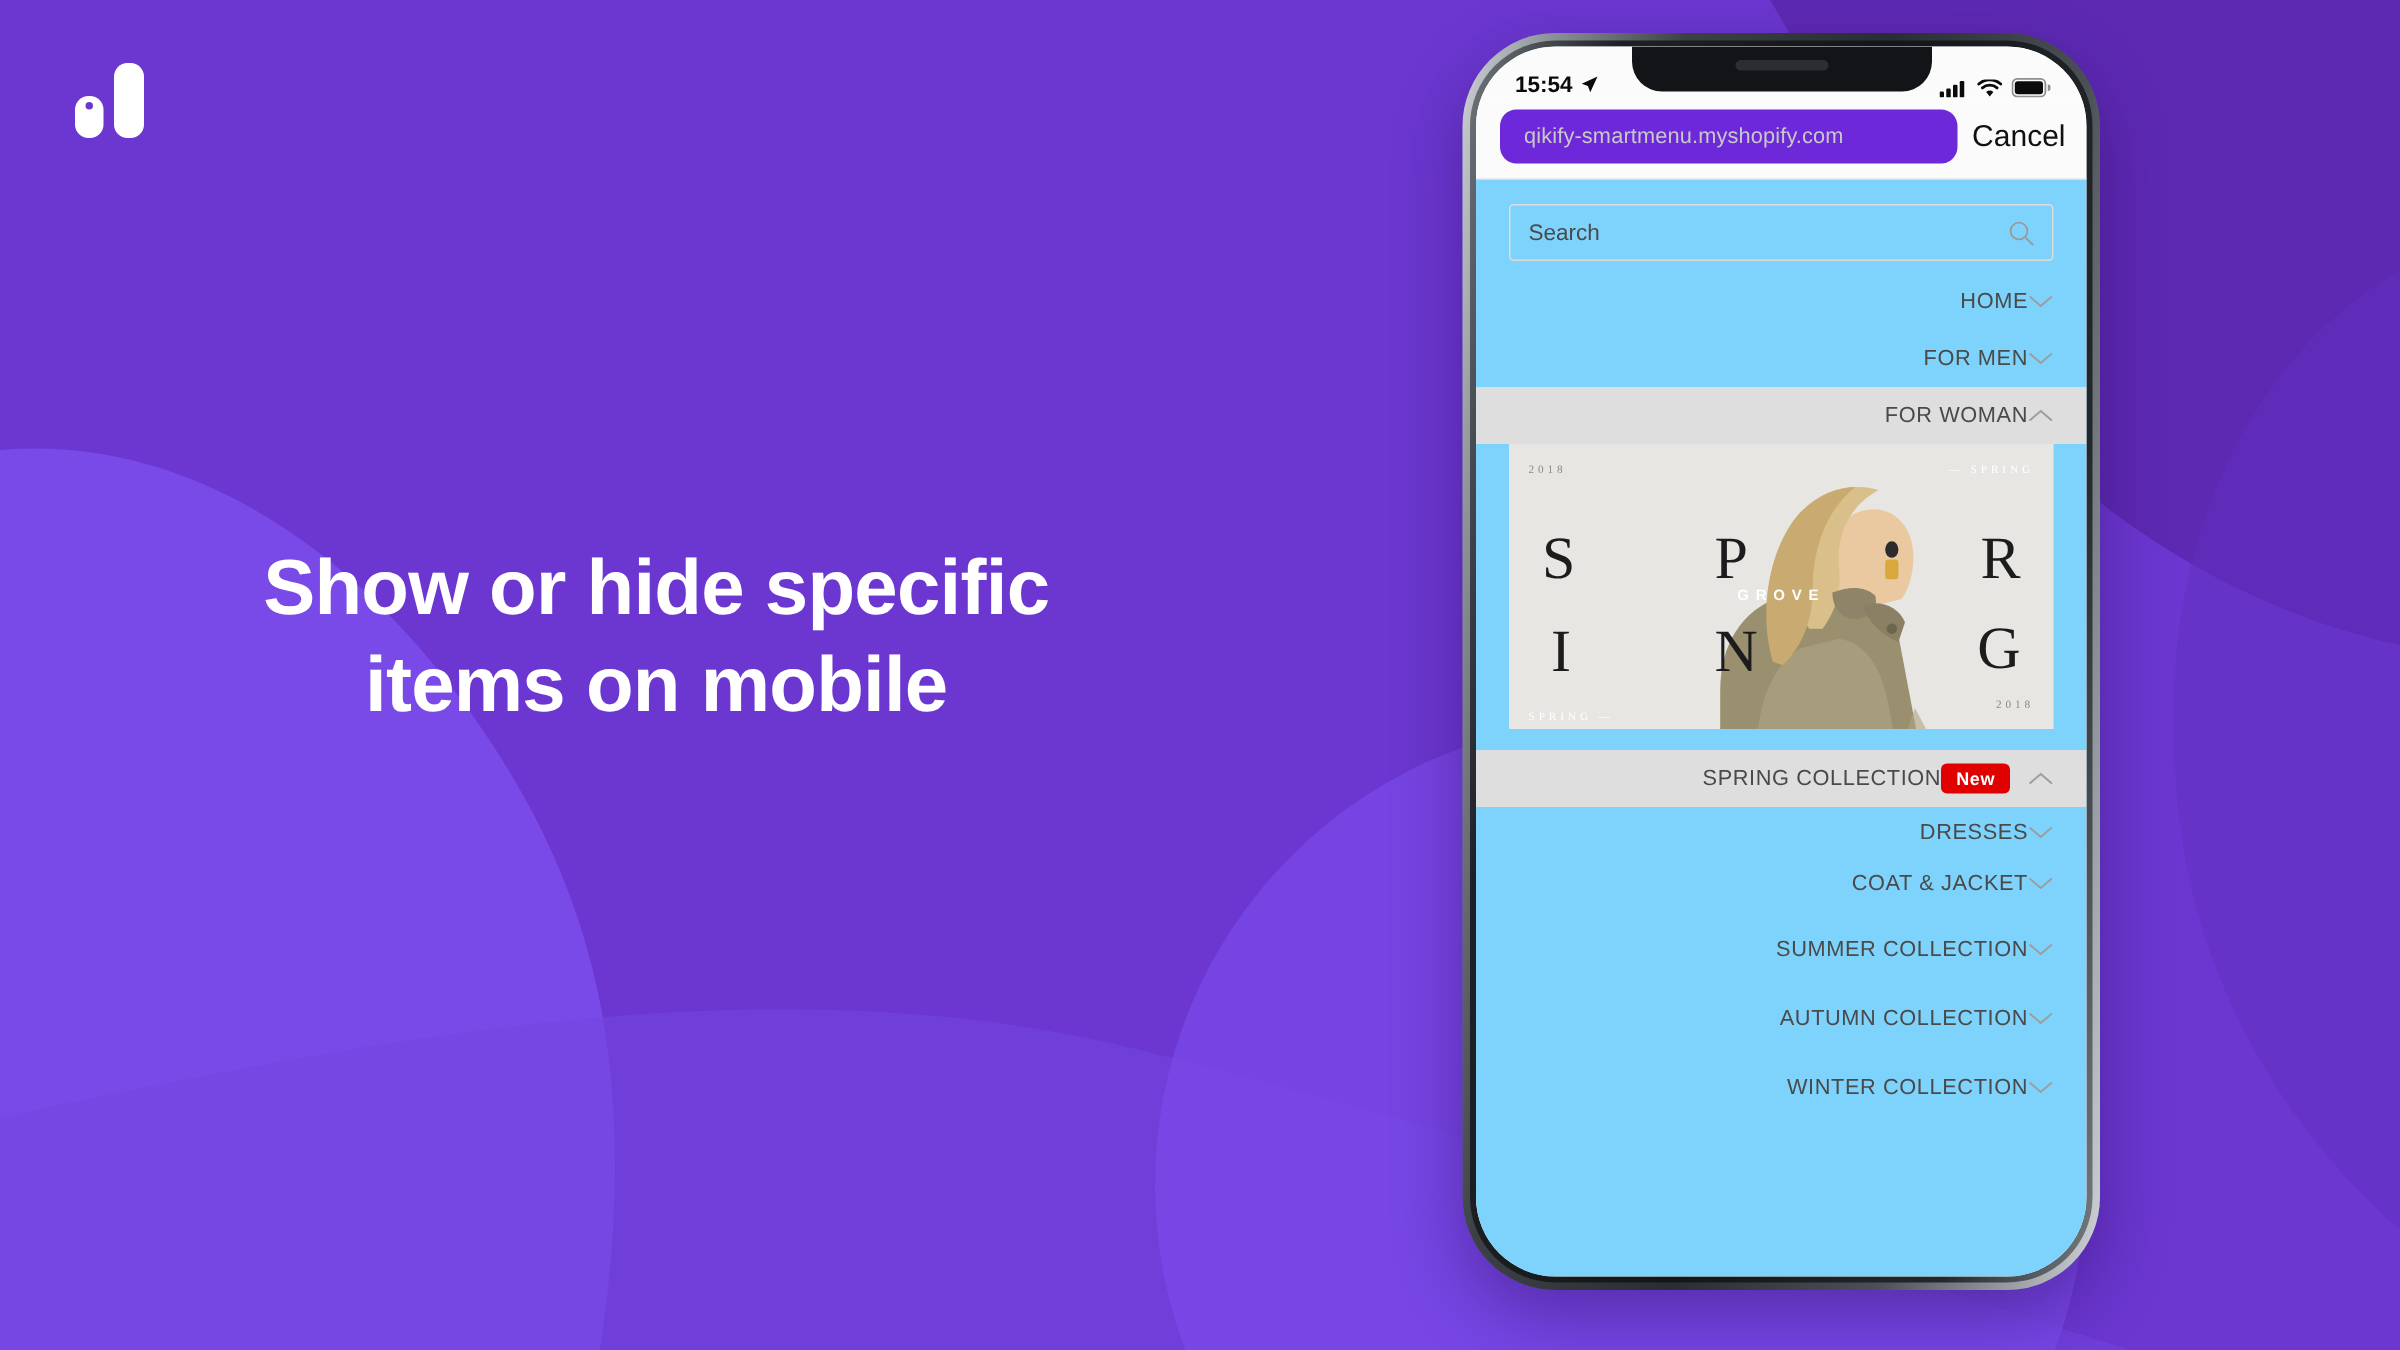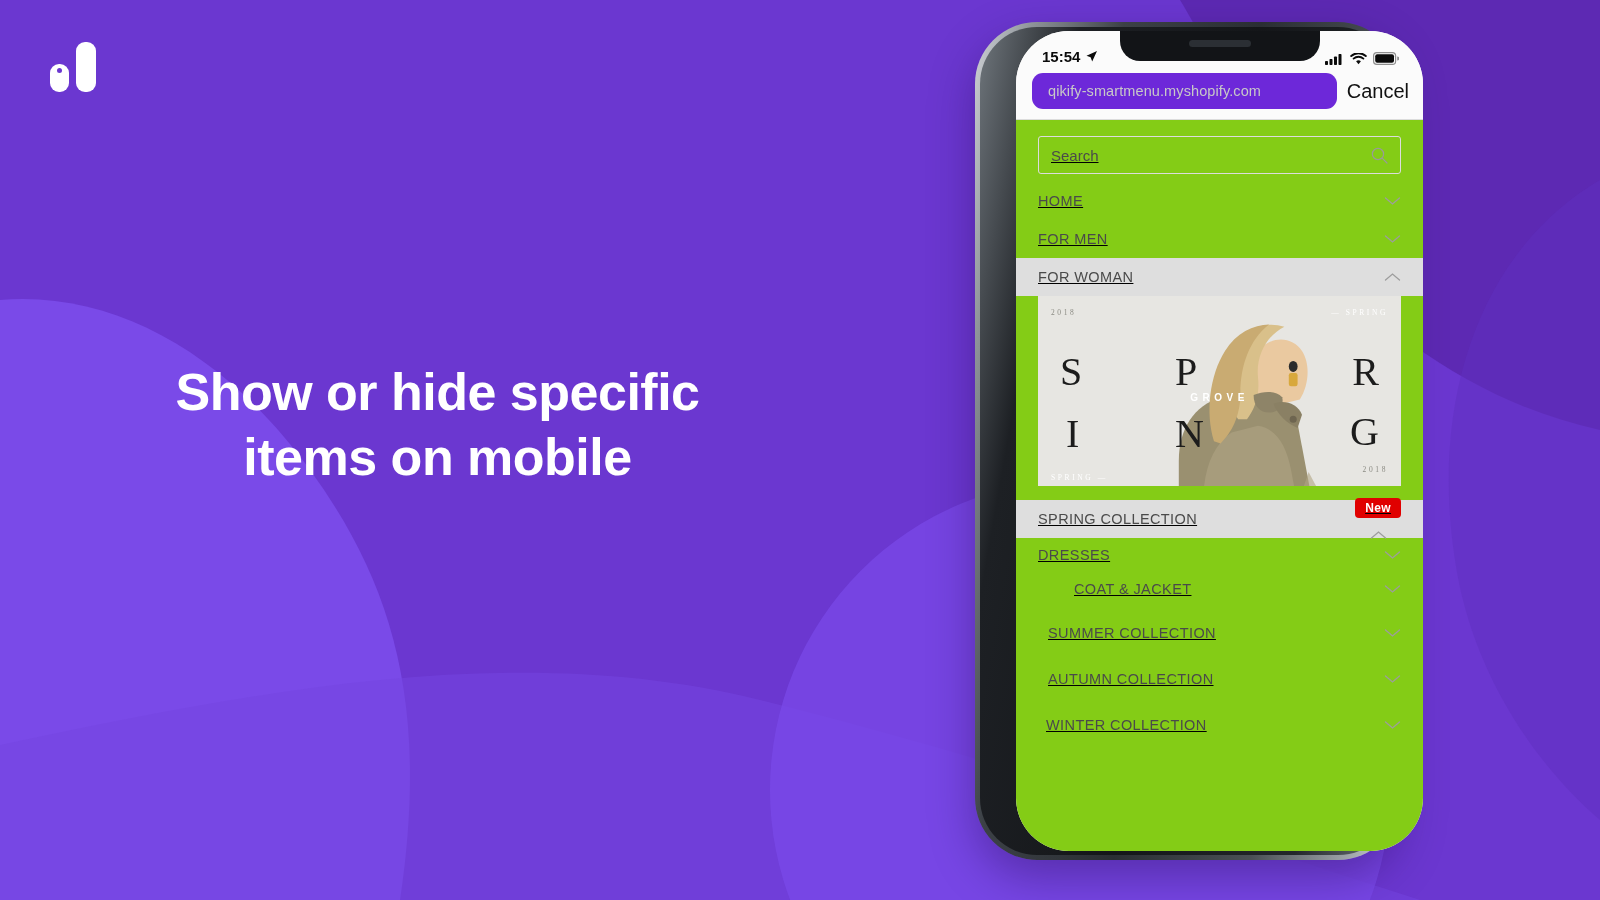--- a/index.html
+++ b/index.html
@@ -48,21 +48,21 @@
   }
   .phone-inner {
     width:100%; height:100%; border-radius:57px;
     background:linear-gradient(100deg,#6f767c 0%,#1d2024 18%,#141619 50%,#23272b 82%,#757c82 100%);
     padding:4px;
   }
   .phone-screen {
     position:relative;
     width:100%; height:100%;
     border-radius:53px;
-    background:#fff; overflow:hidden;margin-left:32px;
+    background:#fff; overflow:hidden;
   }
 
   
   .notch {
     position:absolute; left:50%; top:0; transform:translateX(-50%);
     width:200px; height:30px; background:#121417;
     border-radius:0 0 20px 20px; z-index:20;
   }
   .notch .speaker {
     position:absolute; left:50%; top:9px; transform:translateX(-50%);
@@ -92,45 +92,45 @@
   .urlbox {
     flex:1; height:36px; background:#6d28d9; border-radius:11px;
     display:flex; align-items:center; padding:0 16px;
   }
   .urlbox span { font-size:14.5px; color:#c8c8c8; letter-spacing:0.1px; }
   .cancel-btn {
     font-size:20px; color:#111; padding-right:2px; white-space:nowrap;
   }
 
   
-  .page { background:#84cc16; height:calc(100% - 38px - 51px); overflow:hidden;text-decoration:underline; }
+  .page { background:#7dd3fc; height:calc(100% - 38px - 51px); overflow:hidden; }
 
   .search-wrap { padding:16px 22px 8px 22px; }
   .search-box {
     height:38px; border:1px solid #dcdcdc; border-radius:3px;
     display:flex; align-items:center; justify-content:space-between;
     padding:0 12px;
   }
   .search-box .ph { font-size:15px; color:#4a4a4a; }
 
   .menu-item {
-    display:flex; align-items:center; justify-content:space-between;
+    display:flex; align-items:center; justify-content:flex-end;
     padding:0 22px; height:38px;
     font-size:14.5px; color:#4a4a4a; letter-spacing:0.4px;
   }
   .menu-item.active { background:#dedede; }
   .menu-item.l2 { height:34px; }
   .menu-item.l2.indent2 { padding-left:58px; }
   .menu-label { display:flex; align-items:center; gap:10px; }
   .badge {
     background:#e00000; color:#fff; font-size:12px; font-weight:bold;
     border-radius:4px; padding:4px 10px; line-height:1;
   }
   .chev { width:17px; height:10px; flex:0 0 auto; }
-  .row-right { display:flex; align-items:center; gap:12px;flex-direction:column; }
+  .row-right { display:flex; align-items:center; gap:12px; }
 
   
   .banner-wrap { padding:0 22px 14px 22px; }
   .banner {
     position:relative; width:100%; height:190px; overflow:hidden;
     background:#e6e5e1;
   }
   .banner .photo { position:absolute; inset:0; }
   .banner-txt {
     position:absolute; inset:0; z-index:5;

